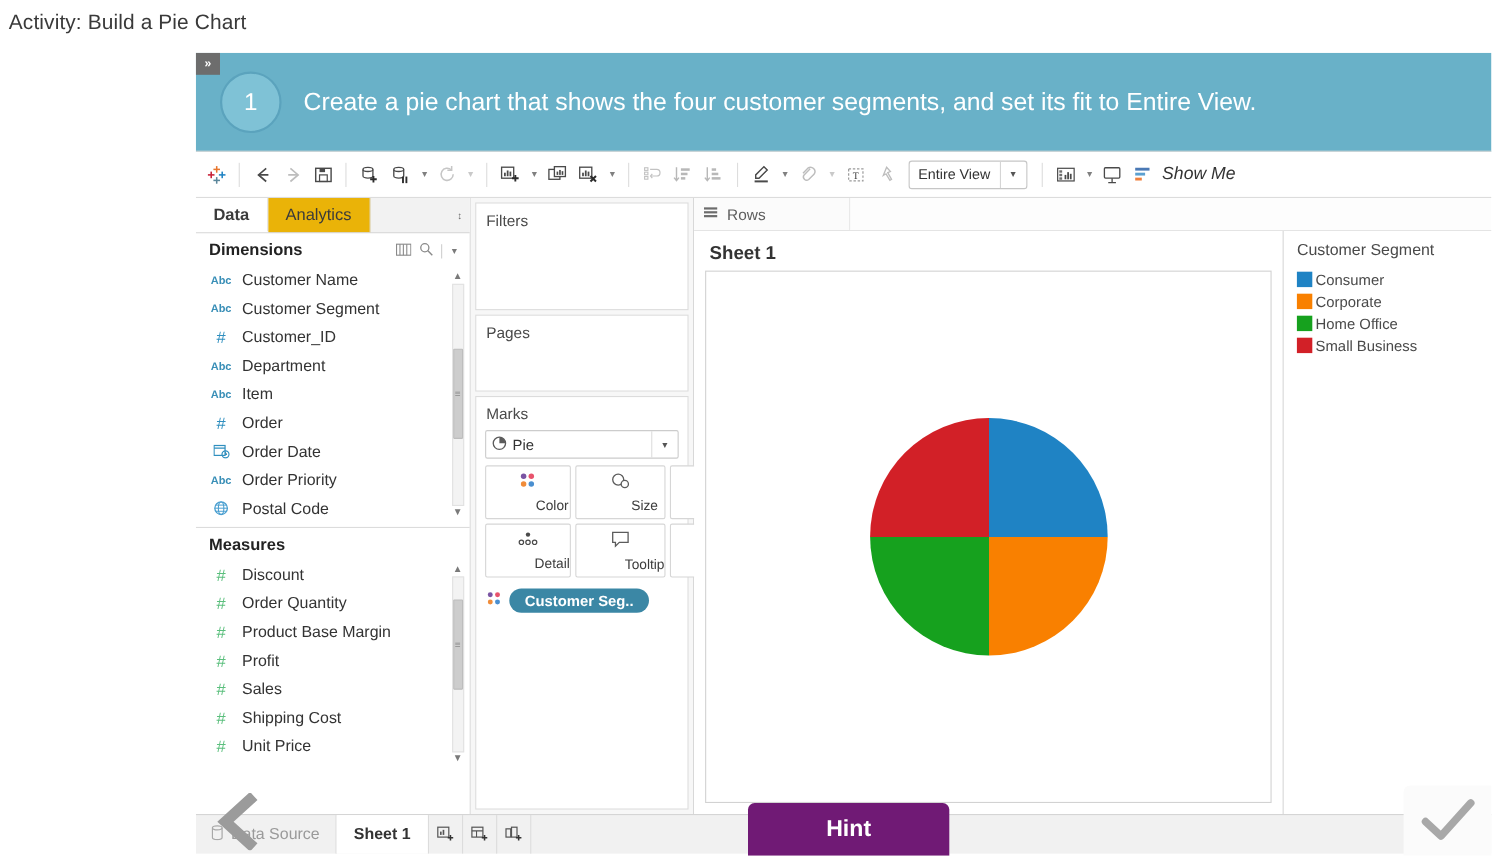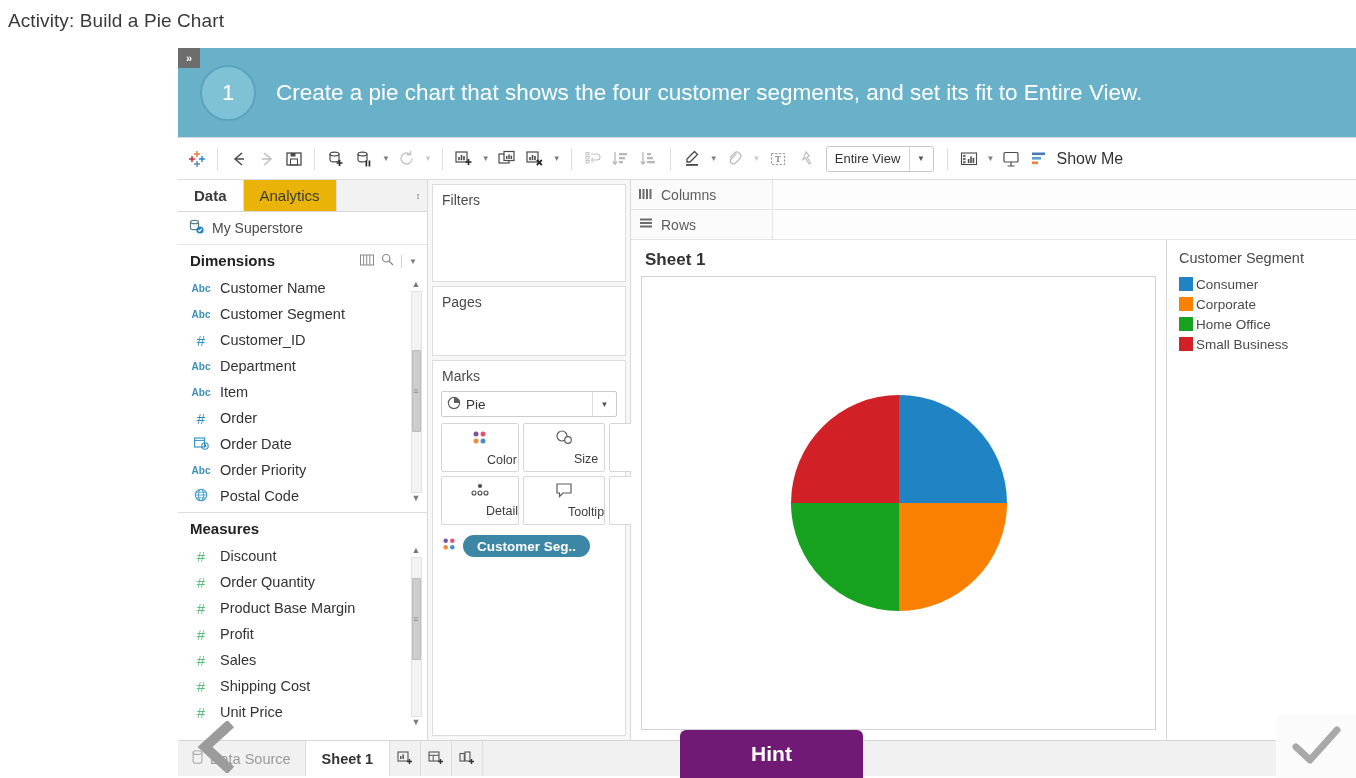--- a/index.html
+++ b/index.html
@@ -87,20 +87,21 @@
   .fit-select .lbl { flex:1; text-align:center; }
   .fit-select .dd {
     width: 24px; height: 24px; border-left: 1px solid #d5d5d5;
     display:flex; align-items:center; justify-content:center;
     font-size: 8px; color:#555;
   }
   .showme {
     display: flex; align-items: center; gap: 7px;
     font-size: 16px; color: #333; cursor: pointer;
     padding: 0 10px 0 6px;
+    font-style: italic;
   }
 
   
   .body-row { display: flex; width: 1178px; height: 560px; }
 
   
   .data-pane {
     width: 250px; flex: 0 0 250px;
     border-right: 1px solid #d8d8d8;
     background: #ffffff;
@@ -481,31 +482,20 @@
     <div class="body-row">
 
       <div class="data-pane">
         <div class="pane-tabs">
           <div class="pane-tab active">Data</div>
           <div class="pane-tab inactive">Analytics</div>
           <div class="pane-tab-spacer"></div>
           <div class="pane-updown">↕</div>
         </div>
 
-        <div class="datasource-row">
-          <span>
-            <svg width="17" height="17" viewBox="0 0 17 17">
-              <ellipse cx="6.5" cy="4" rx="4" ry="1.7" fill="none" stroke="#5c7c8a" stroke-width="1.2"></ellipse>
-              <path d="M2.5 4 v6 a4 1.7 0 0 0 8 0 V4" fill="none" stroke="#5c7c8a" stroke-width="1.2"></path>
-              <circle cx="12" cy="12" r="3.6" fill="#1f83c4"></circle>
-              <path d="M10.4 12 L11.6 13.3 L13.8 10.7" stroke="#fff" stroke-width="1.2" fill="none"></path>
-            </svg>
-          </span>
-          <span>My Superstore</span>
-        </div>
 
         <div class="section-header">
           <span>Dimensions</span>
           <span class="tools">
             <span class="sh-icon">
               <svg width="14" height="12" viewBox="0 0 14 12">
                   <rect x="0.5" y="1" width="13" height="10" fill="none" stroke="#8a8a8a" stroke-width="1"></rect>
                   <path d="M3.6 1 v10 M6.7 1 v10 M9.8 1 v10" stroke="#8a8a8a" stroke-width="1"></path>
                 </svg>
             </span>
@@ -719,34 +709,20 @@
           </div>
         </div>
       </div>
 
       <div class="worksheet">
         <div class="shelves">
           <div class="shelf">
             <div class="shelf-label">
               <span>
                 <svg width="14" height="12" viewBox="0 0 14 12">
-                    <rect x="0" y="1" width="2" height="10" fill="#6c6c6c"></rect>
-                    <rect x="3.5" y="1" width="2" height="10" fill="#6c6c6c"></rect>
-                    <rect x="7" y="1" width="2" height="10" fill="#6c6c6c"></rect>
-                    <rect x="10.5" y="1" width="2" height="10" fill="#6c6c6c"></rect>
-                  </svg>
-              </span>
-              <span>Columns</span>
-            </div>
-            <div class="shelf-drop"></div>
-          </div>
-          <div class="shelf">
-            <div class="shelf-label">
-              <span>
-                <svg width="14" height="12" viewBox="0 0 14 12">
                     <rect x="1" y="0.5" width="12" height="2" fill="#6c6c6c"></rect>
                     <rect x="1" y="4" width="12" height="2" fill="#6c6c6c"></rect>
                     <rect x="1" y="7.5" width="12" height="2" fill="#6c6c6c"></rect>
                   </svg>
               </span>
               <span>Rows</span>
             </div>
             <div class="shelf-drop"></div>
           </div>
         </div>

